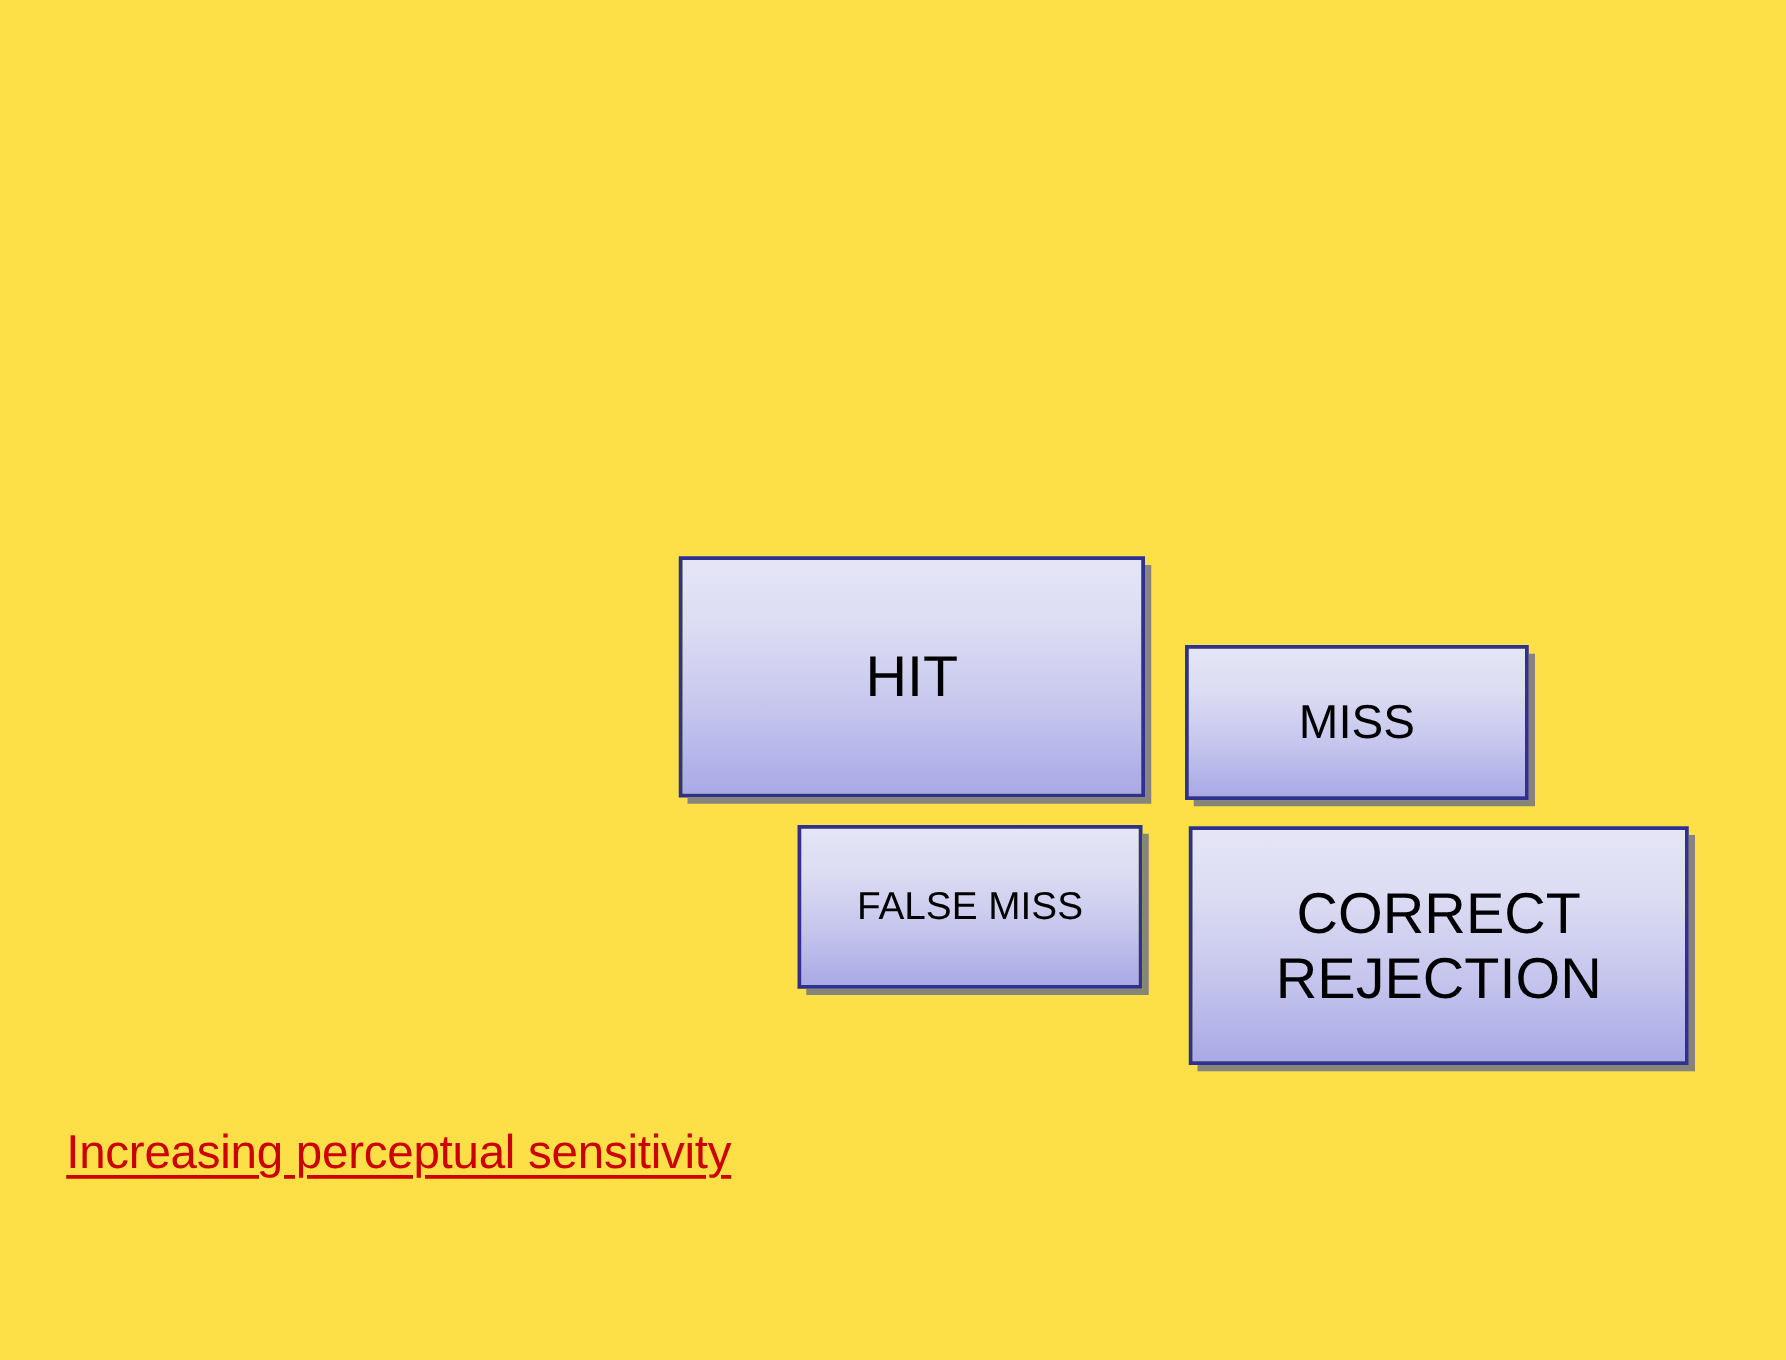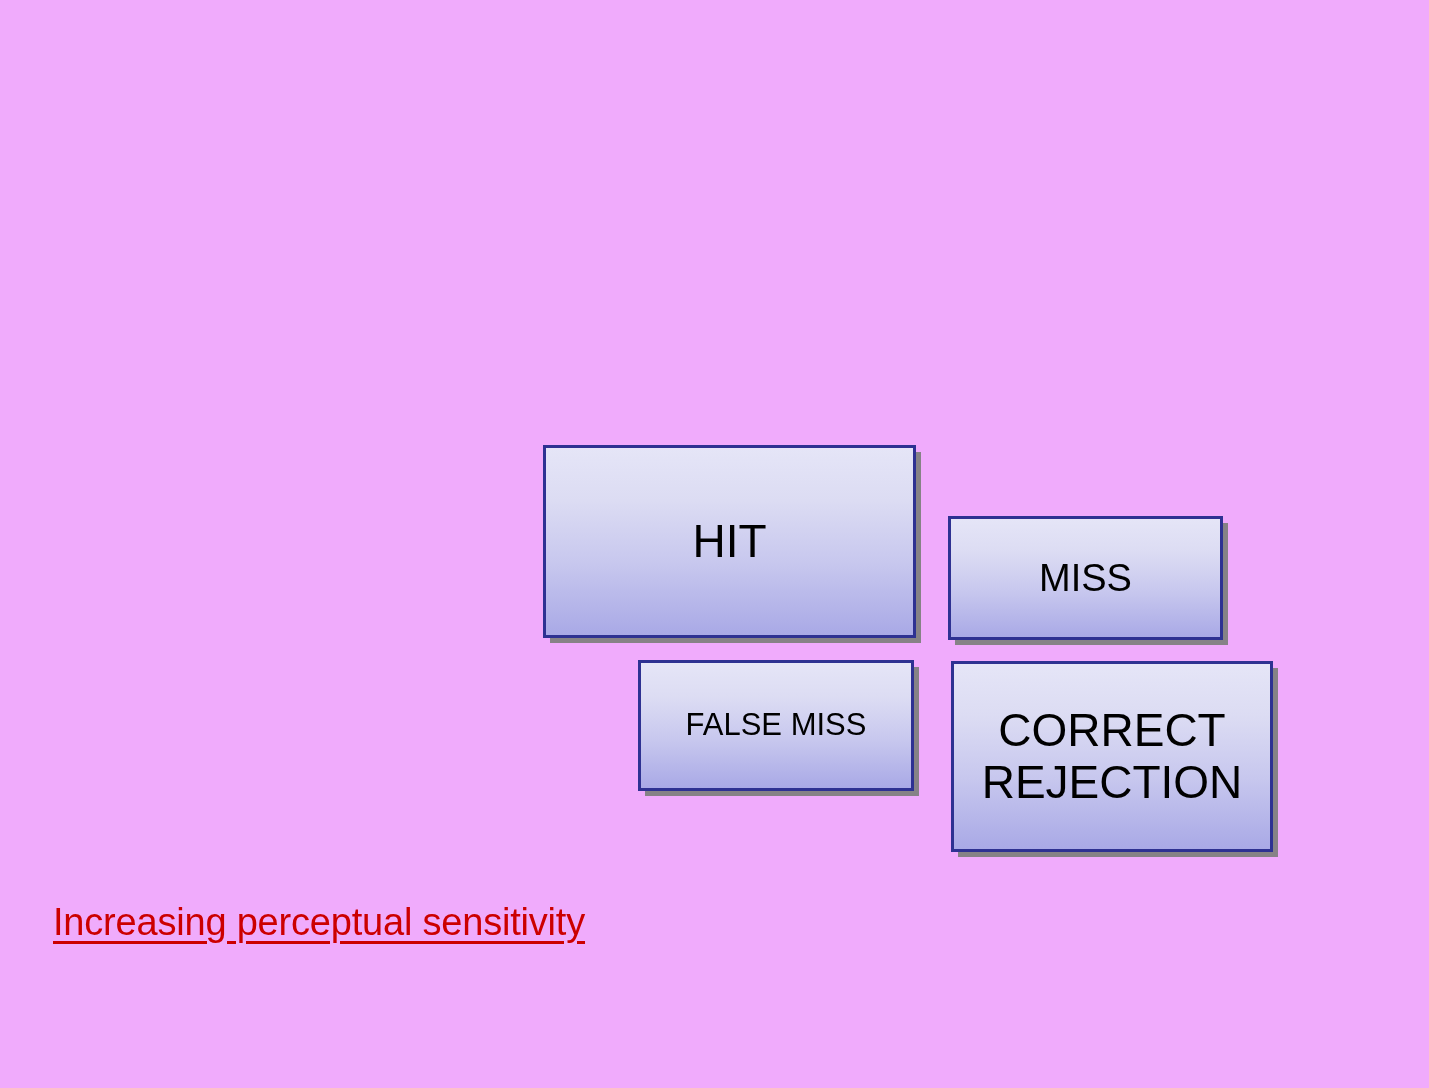--- a/index.html
+++ b/index.html
@@ -9,21 +9,21 @@
     background: #000000;
   }
   body {
     font-family: "Liberation Sans", sans-serif;
     -webkit-font-smoothing: antialiased;
   }
   #slide {
     position: relative;
     width: 1429px;
     height: 1088px;
-    background: #f0abfc;
+    background: #fde047;
     overflow: hidden;
     text-decoration: underline;
   }
 
   
   .sdt-box {
     position: absolute;
     box-sizing: border-box;
     border: 3px solid #2e3192;
     background: linear-gradient(to bottom, #e5e5f7 0%, #dcdcf3 28%, #c7c7ee 62%, #a9a9e6 100%);
@@ -59,21 +59,21 @@
   #box-false-alarm {
     left: 638px;
     top: 660px;
     width: 276px;
     height: 131px;
     font-size: 31px;
   }
   #box-correct-rejection {
     left: 951px;
     top: 661px;
-    width: 322px;
+    width: 400px;
     height: 191px;
     font-size: 46px;
   }
 
   
   #caption-sensitivity {
     position: absolute;
     left: 53px;
     top: 901px;
     font-size: 38px;

